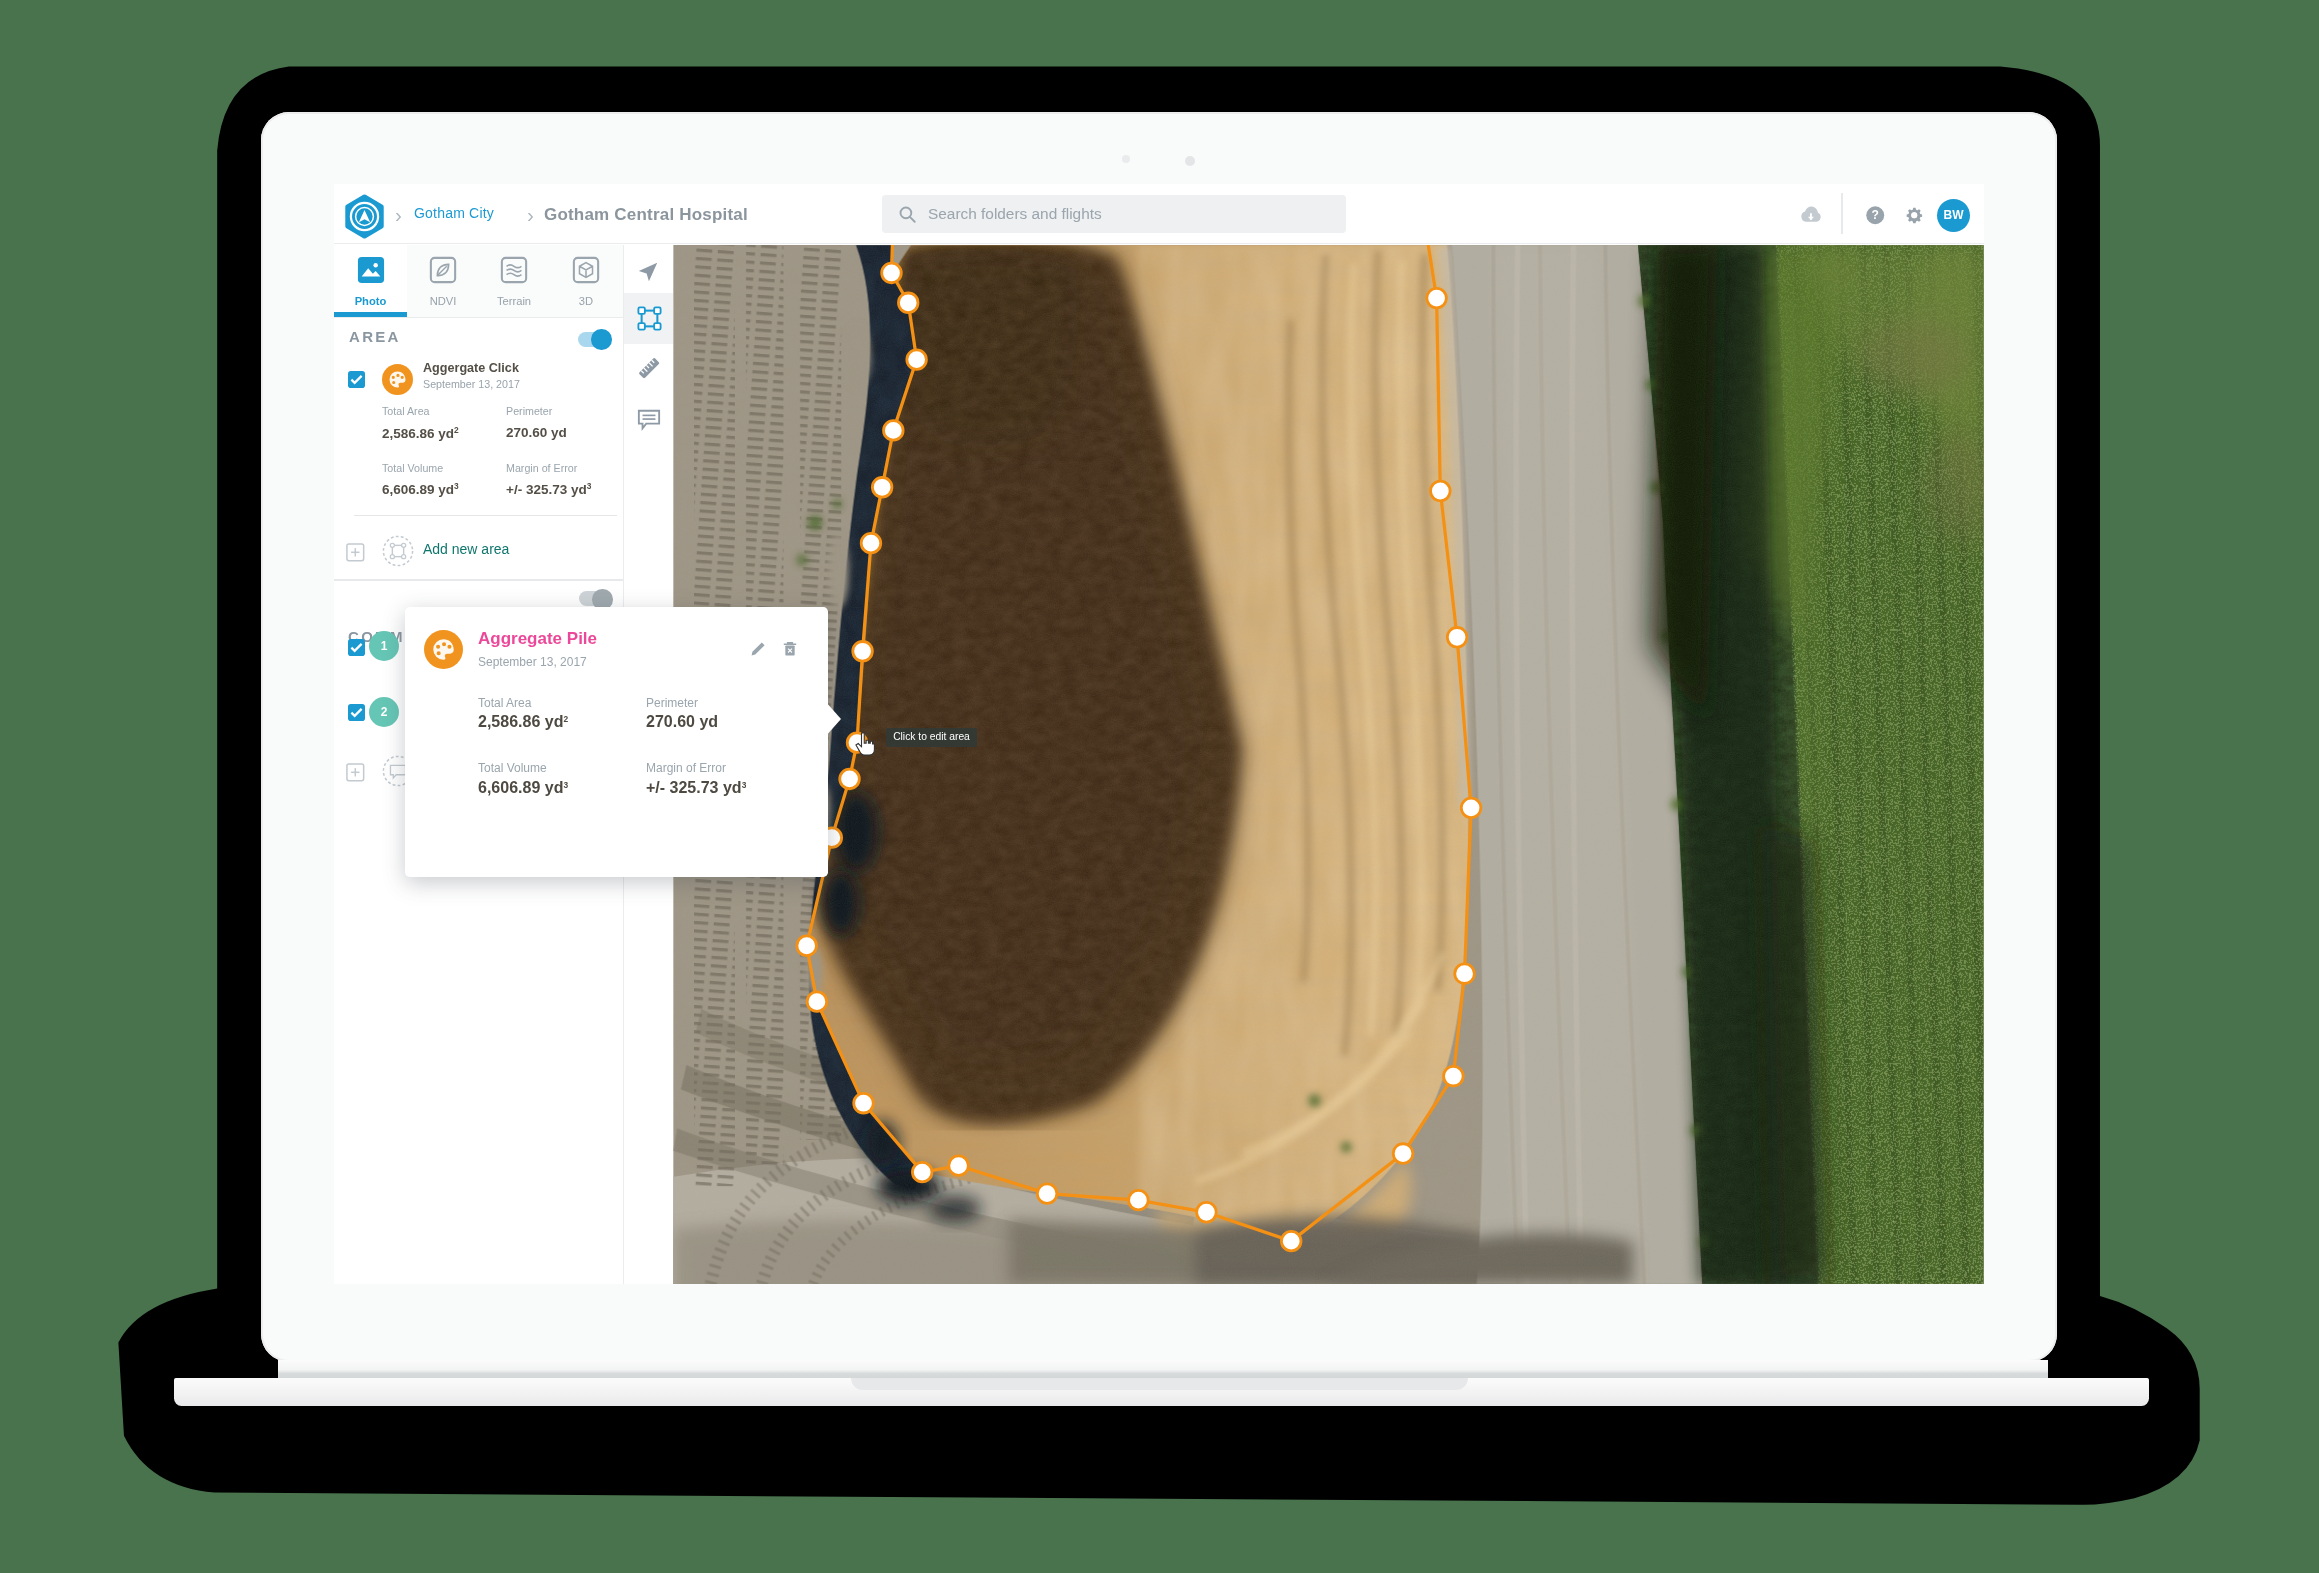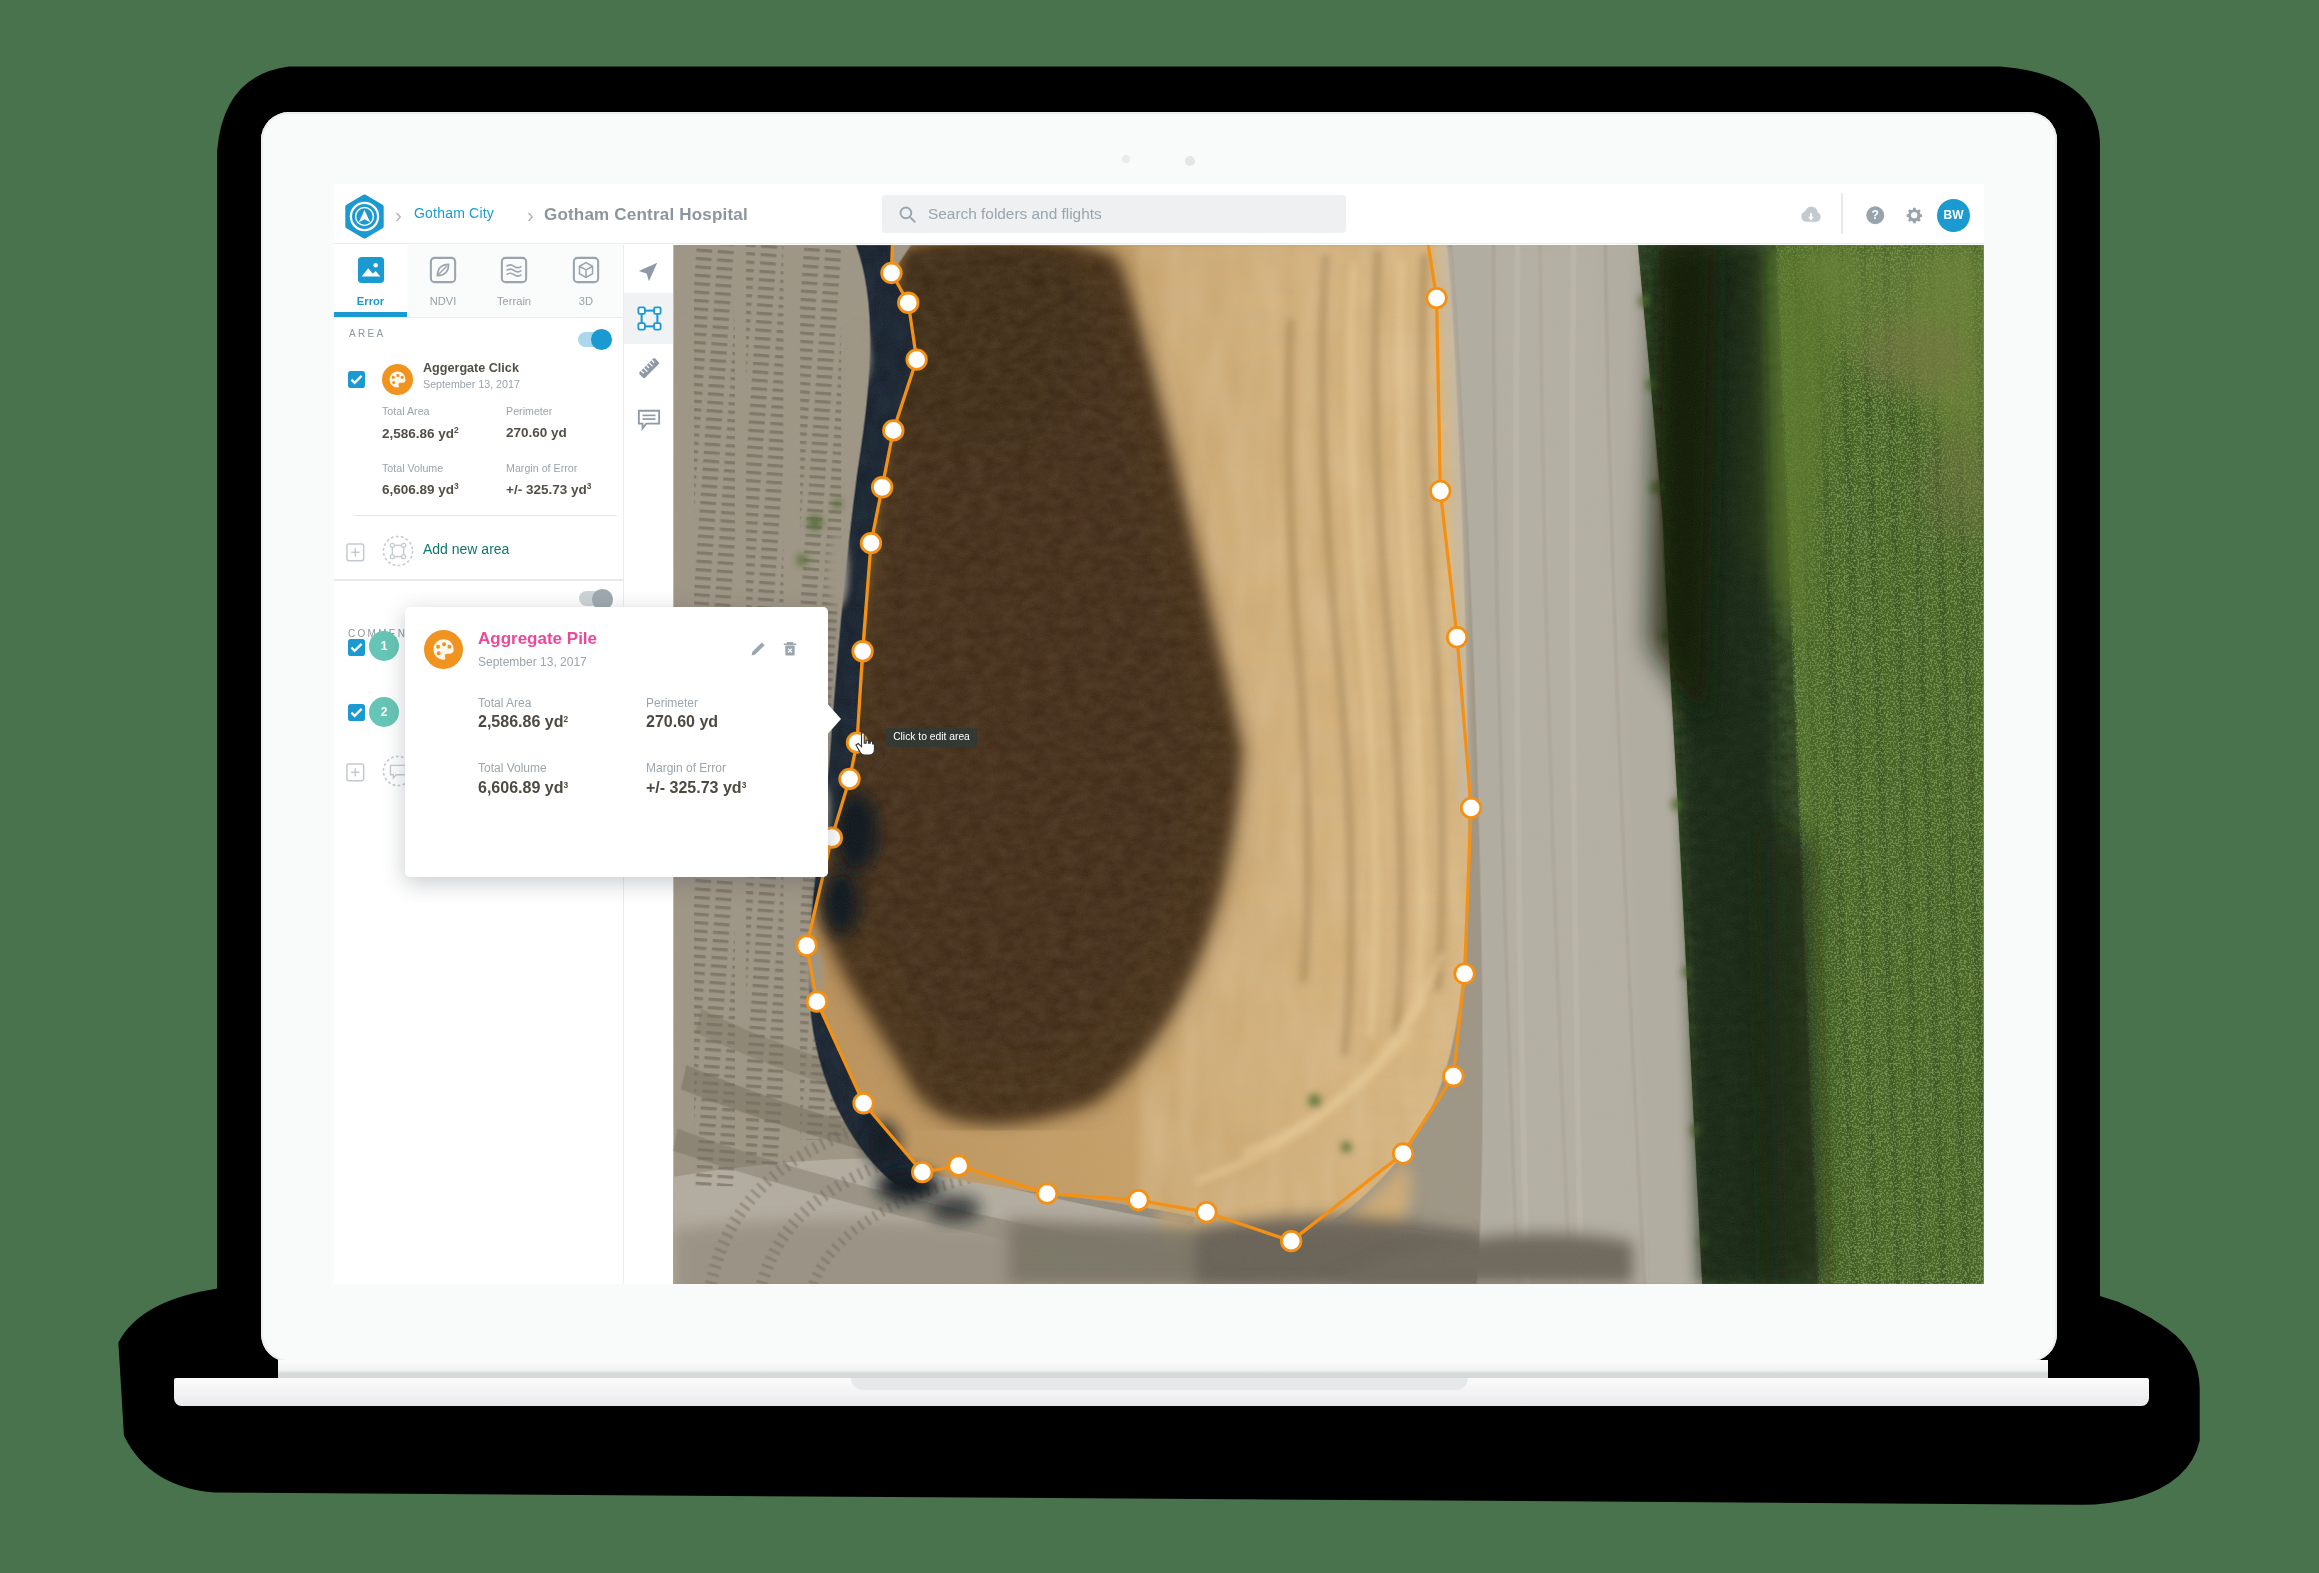--- a/index.html
+++ b/index.html
@@ -30,21 +30,21 @@
   .tab .lbl{position:absolute;top:50px;width:100%;text-align:center;font-size:11.2px;color:#98a3ab;}
   .ticon{position:absolute;left:50%;top:11.2px;transform:translateX(-50%);}
   #tabPhoto{left:0;width:73px;background:#fff;}
   #tabPhoto .lbl{color:#1b9ad2;font-weight:bold;}
   #underline{left:0;top:128px;width:73px;height:4.7px;background:#1b9ad2;}
   #sidebody{left:0;top:134px;width:289px;height:966px;background:#fff;box-shadow:0.9px 0 0 #e9ebec;}
   #toolstrip{left:290px;top:61px;width:49px;height:1039px;background:#fff;}
   #tooltile{left:290px;top:109px;width:49px;height:51px;background:#f1f2f4;}
   .sgray{color:#98a3ab;}
   .sdark{color:#544f46;}
-  .shead{font-size:10px;font-weight:normal;letter-spacing:2.3px;color:#8a96a0;}
+  .shead{font-size:15px;font-weight:bold;letter-spacing:2.3px;color:#8a96a0;}
   .slab{font-size:10.7px;color:#9aa5ad;}
   .sval{font-size:13.5px;font-weight:bold;color:#544f46;}
   .sup{font-size:8.4px;vertical-align:4.7px;font-weight:bold;}
   .togg{position:absolute;width:29px;height:15px;border-radius:7.5px;}
   .knob{position:absolute;top:-2.8px;width:20.5px;height:20.5px;border-radius:50%;}
   .cb{position:absolute;width:17px;height:17px;border-radius:2.8px;background:#1b9ad2;}
   .cb svg{position:absolute;left:1.9px;top:2.8px;}
   #popup{left:71px;top:423px;width:423px;height:270px;background:#fff;border-radius:4.7px;
          box-shadow:0 5.6px 22.4px rgba(60,70,80,.28);}
   #ptit{left:73px;top:22.4px;font-size:17px;font-weight:bold;color:#ec4899;}
@@ -99,21 +99,21 @@
   <circle cx="11" cy="11" r="9.6" fill="#98a3ab"></circle>
   <text x="11" y="15.5" font-size="13" font-weight="bold" fill="#fff" text-anchor="middle" font-family="Liberation Sans">?</text>
 </svg>
 <svg class="abs" style="left:1570px;top:20.5px;" width="20.5" height="20.5" viewBox="0 0 24 24">
   <path fill="#98a3ab" d="M12 8.5a3.5 3.5 0 1 0 0 7 3.5 3.5 0 0 0 0-7zm9.2 5.2l-2.2.6c-.15.55-.37 1.07-.65 1.55l1.2 2-1.9 1.9-2-1.2c-.48.28-1 .5-1.55.65l-.6 2.2h-2.7l-.6-2.2a6.7 6.7 0 0 1-1.55-.65l-2 1.2-1.9-1.9 1.2-2a6.7 6.7 0 0 1-.65-1.55l-2.2-.6v-2.7l2.2-.6c.15-.55.37-1.07.65-1.55l-1.2-2 1.9-1.9 2 1.2c.48-.28 1-.5 1.55-.65l.6-2.2h2.7l.6 2.2c.55.15 1.07.37 1.55.65l2-1.2 1.9 1.9-1.2 2c.28.48.5 1 .65 1.55l2.2.6z"></path>
   <circle cx="12" cy="12" r="3.5" fill="#fff"></circle>
 </svg>
 <div id="avatar" class="abs">BW</div>
 <div id="tabs" class="abs"></div>
 <div id="tabPhoto" class="tab abs" style="left:0;">
-      <span class="lbl">Error</span>
+      <span class="lbl">Photo</span>
   <svg class="ticon" width="28" height="28" viewBox="0 0 30 30">
         <rect x="1" y="1" width="28" height="28" rx="4" fill="#1b9ad2"></rect>
         <path d="M5,22 L12,13 L17,19 L20,16 L25,22 Z" fill="#fff"></path>
         <circle cx="20" cy="10" r="2.4" fill="#fff"></circle>
       </svg>
 </div>
 <div class="tab abs" style="left:73px;">
       <span class="lbl">NDVI</span>
   <svg class="ticon" width="28" height="28" viewBox="0 0 30 30">
         <rect x="2" y="2" width="26" height="26" rx="4" fill="none" stroke="#9aa5ad" stroke-width="2.2"></rect>

